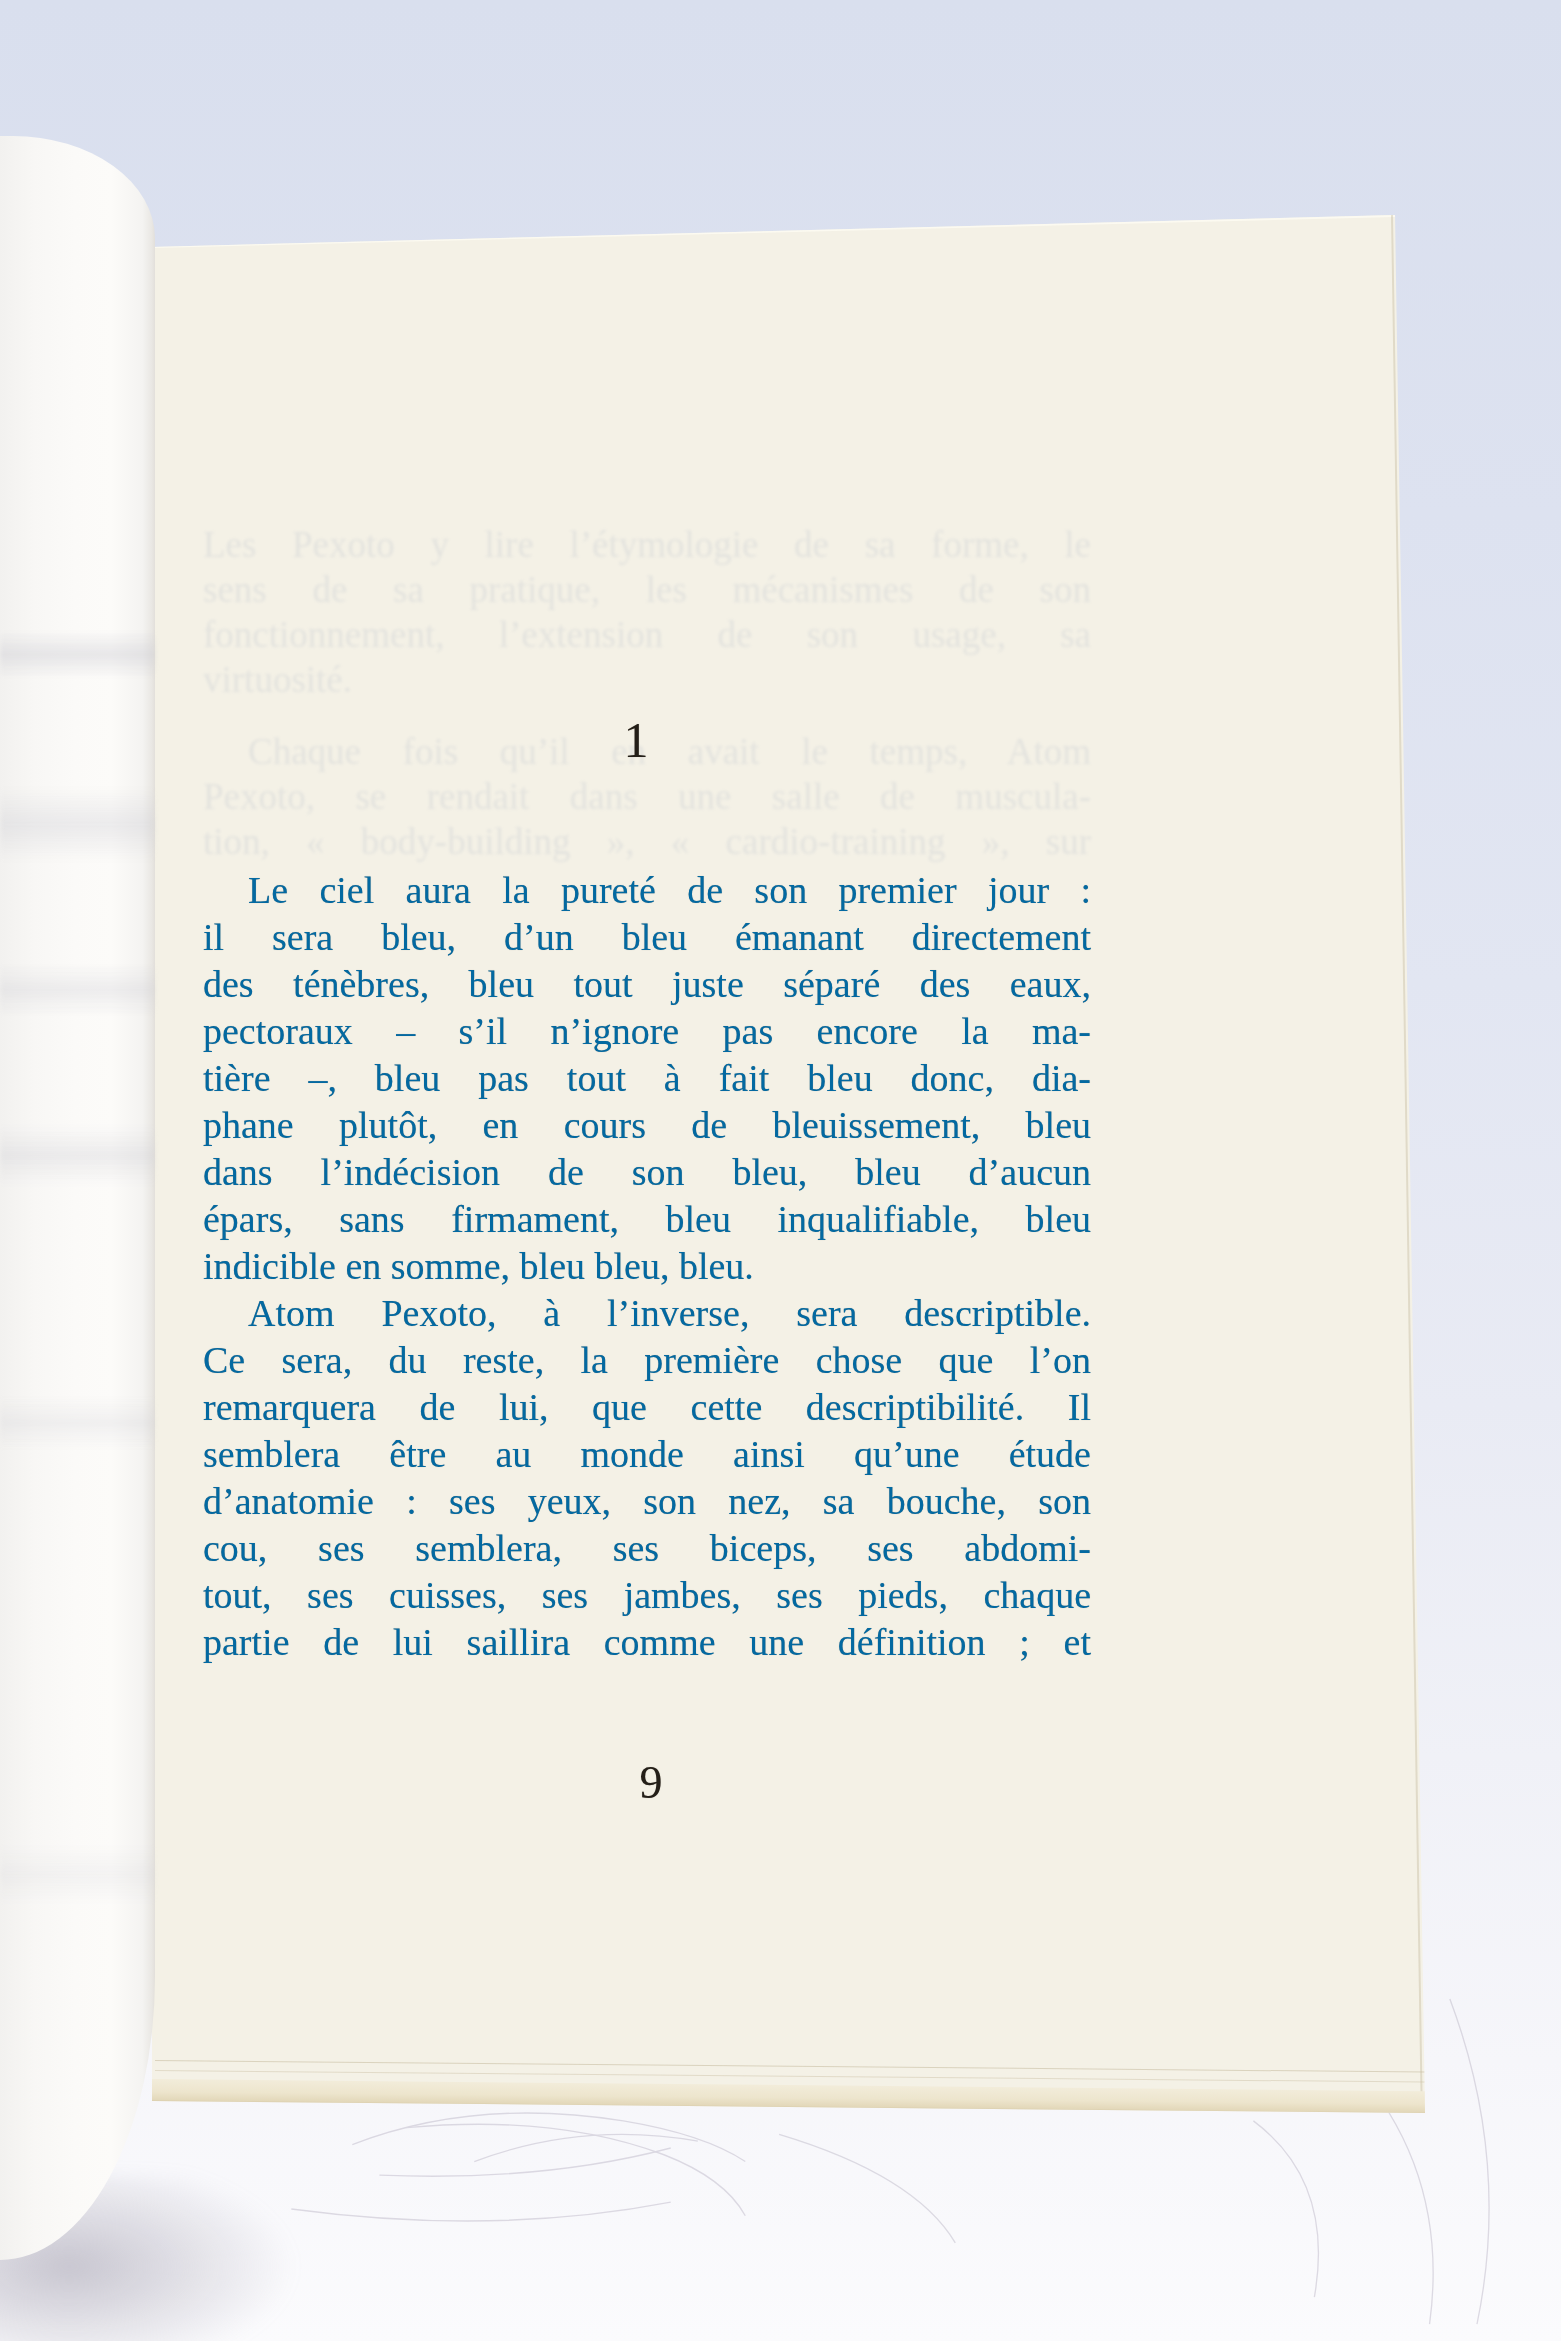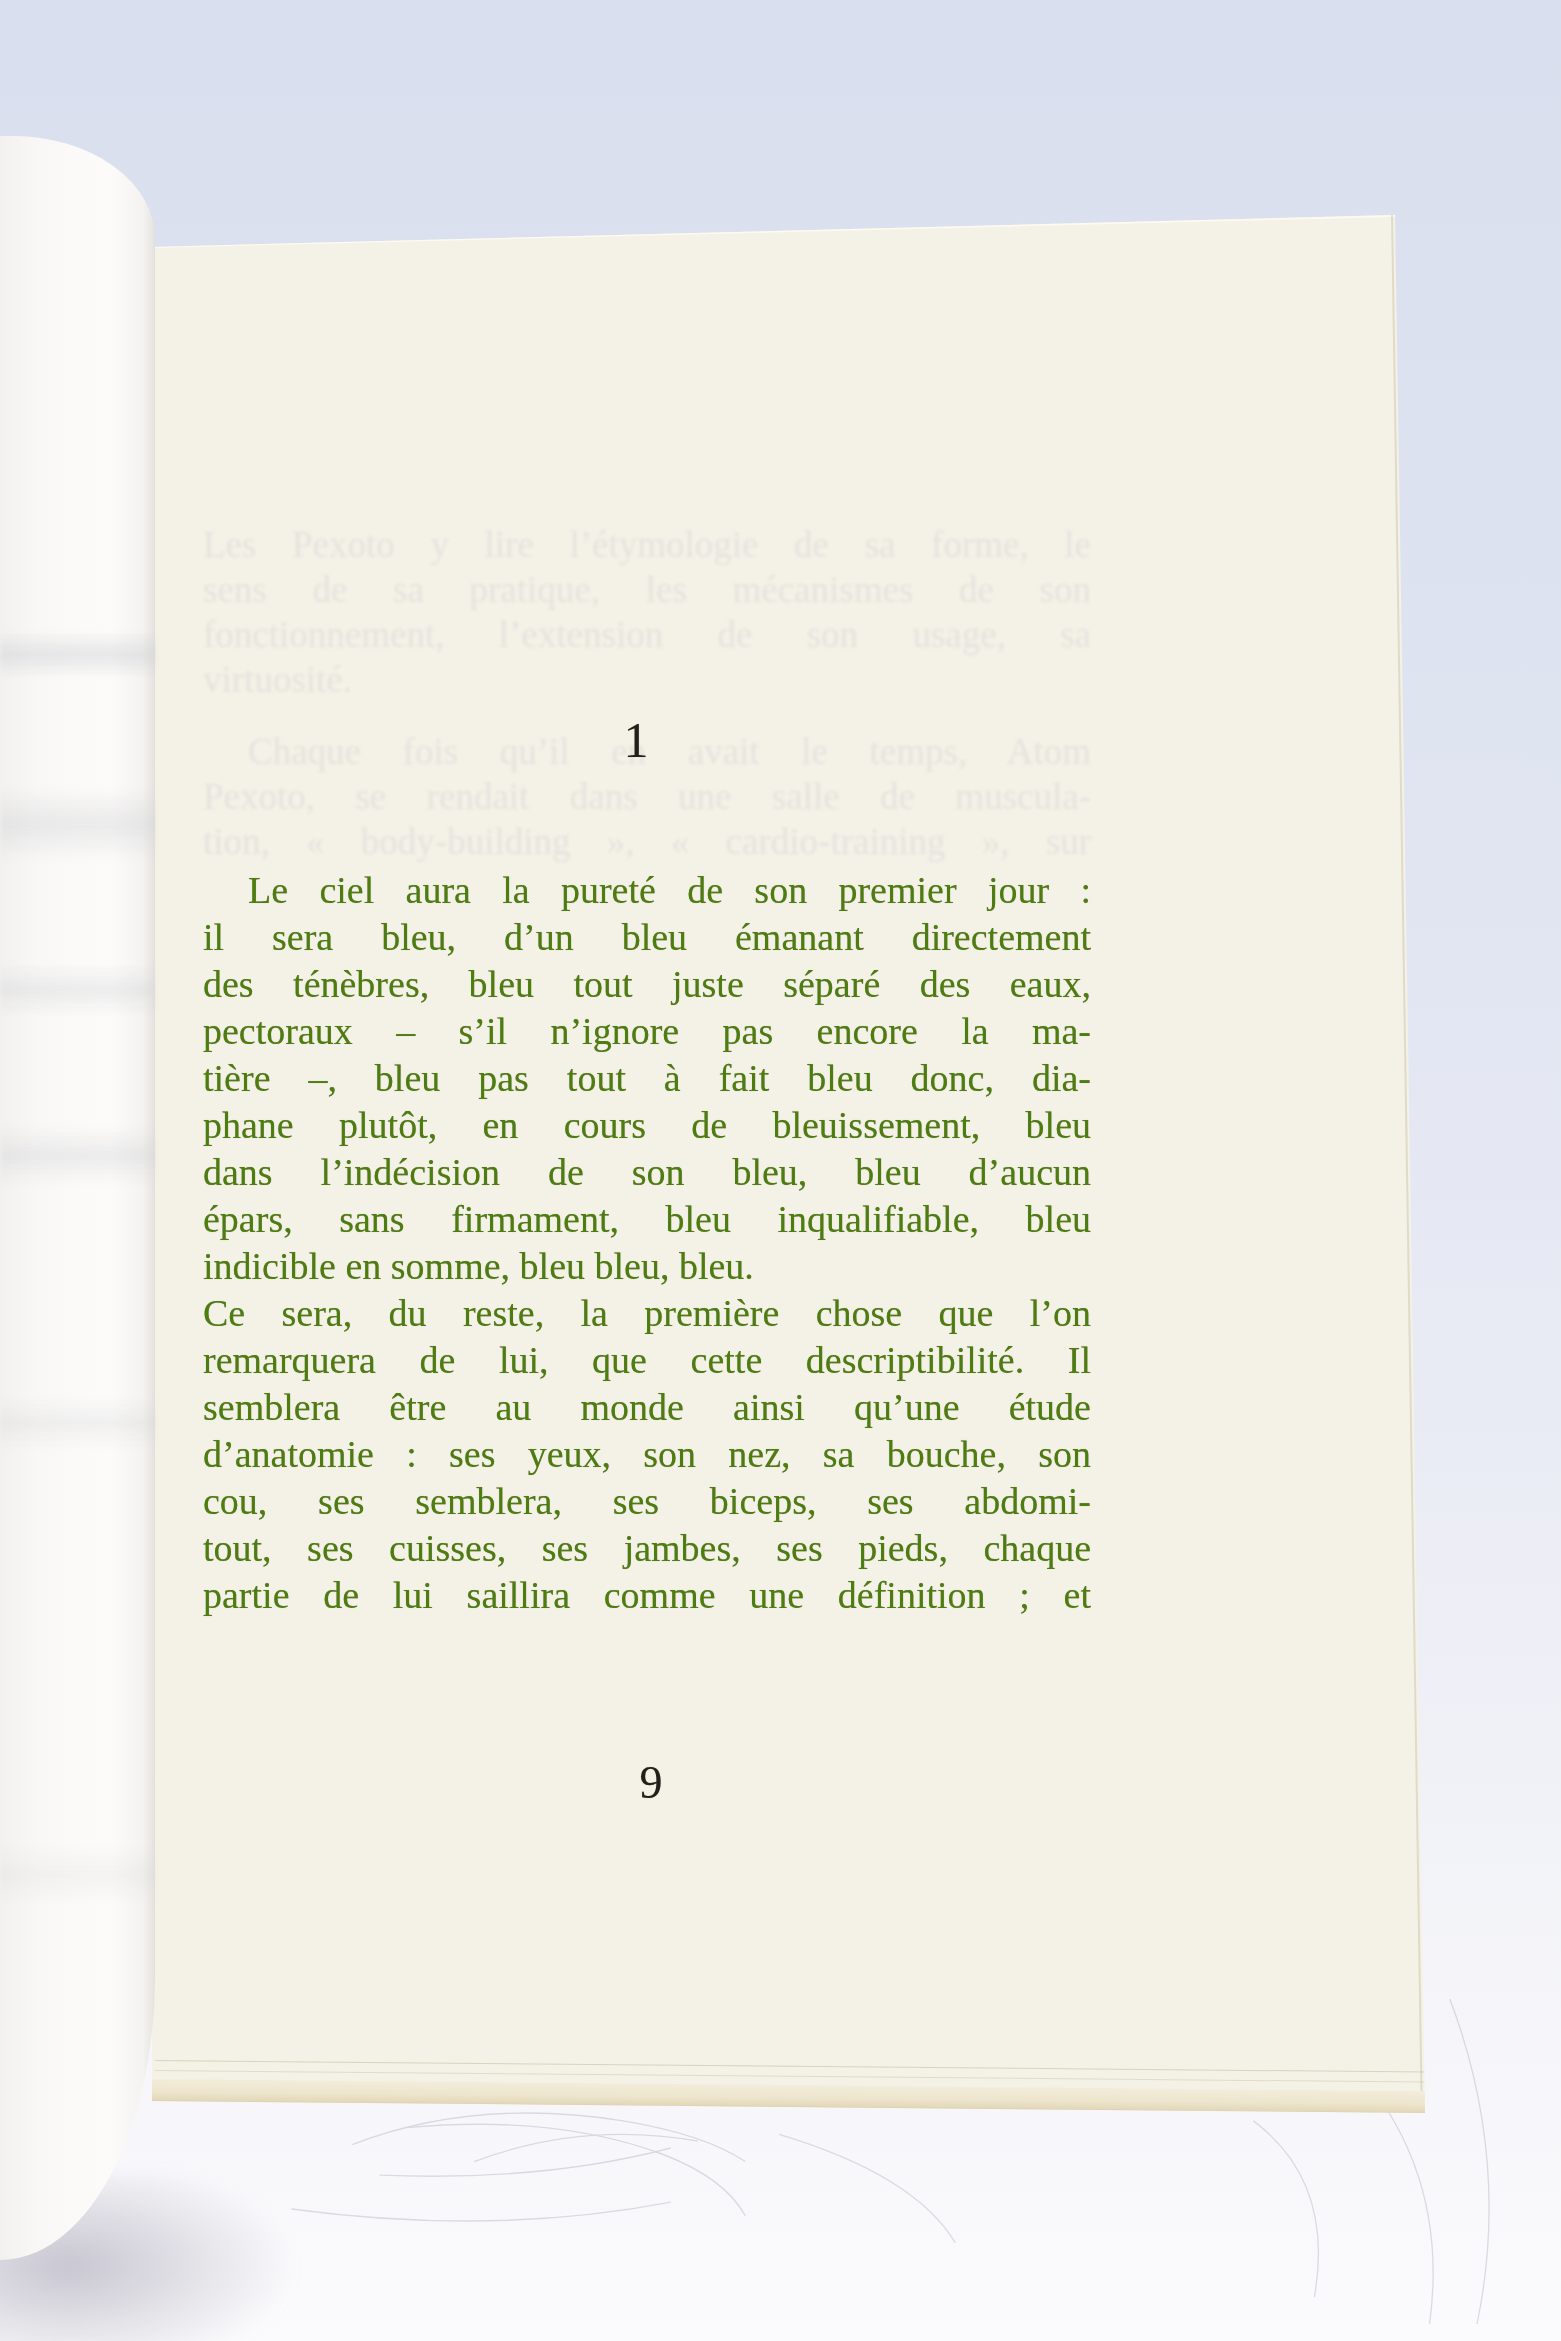--- a/index.html
+++ b/index.html
@@ -68,21 +68,21 @@
 
   
   .chapter{
     position:absolute;left:203px;top:712px;width:888px;height:57px;
     line-height:57px;font-size:50px;text-align:center;
     color:#241f18;text-shadow:0 0 0.7px rgba(40,32,20,.45);
     transform:translateX(-11px);
   }
   .body-text{
     position:absolute;left:203px;top:867px;width:888px;
-    color:#4d7c0f;font-size:38px;
+    color:#0369a1;font-size:38px;
     text-shadow:0 0 0.7px rgba(40,32,20,.4);
   }
   .bodyline{height:47px;line-height:47px;text-align:justify;text-align-last:justify;}
   .bodyline.indent{padding-left:45px;box-sizing:border-box;}
   .bodyline.no-justify{text-align-last:left;}
   .folio{
     position:absolute;left:203px;top:1756px;width:888px;height:54px;
     line-height:54px;font-size:46px;text-align:center;
     color:#241f18;text-shadow:0 0 0.7px rgba(40,32,20,.4);
     transform:translateX(4.1px);
@@ -175,20 +175,21 @@
           <div class="bodyline">il sera bleu, d’un bleu émanant directement</div>
           <div class="bodyline">des ténèbres, bleu tout juste séparé des eaux,</div>
           <div class="bodyline">pectoraux – s’il n’ignore pas encore la ma-</div>
           <div class="bodyline">tière –, bleu pas tout à fait bleu donc, dia-</div>
           <div class="bodyline">phane plutôt, en cours de bleuissement, bleu</div>
           <div class="bodyline">dans l’indécision de son bleu, bleu d’aucun</div>
           <div class="bodyline">épars, sans firmament, bleu inqualifiable, bleu</div>
           <div class="bodyline no-justify">indicible en somme, bleu bleu, bleu.</div>
         </div>
       <div>
+          <div class="bodyline indent">Atom Pexoto, à l’inverse, sera descriptible.</div>
           <div class="bodyline">Ce sera, du reste, la première chose que l’on</div>
           <div class="bodyline">remarquera de lui, que cette descriptibilité. Il</div>
           <div class="bodyline">semblera être au monde ainsi qu’une étude</div>
           <div class="bodyline">d’anatomie : ses yeux, son nez, sa bouche, son</div>
           <div class="bodyline">cou, ses semblera, ses biceps, ses abdomi-</div>
           <div class="bodyline">tout, ses cuisses, ses jambes, ses pieds, chaque</div>
           <div class="bodyline">partie de lui saillira comme une définition ; et</div>
         </div>
     </div>
 

